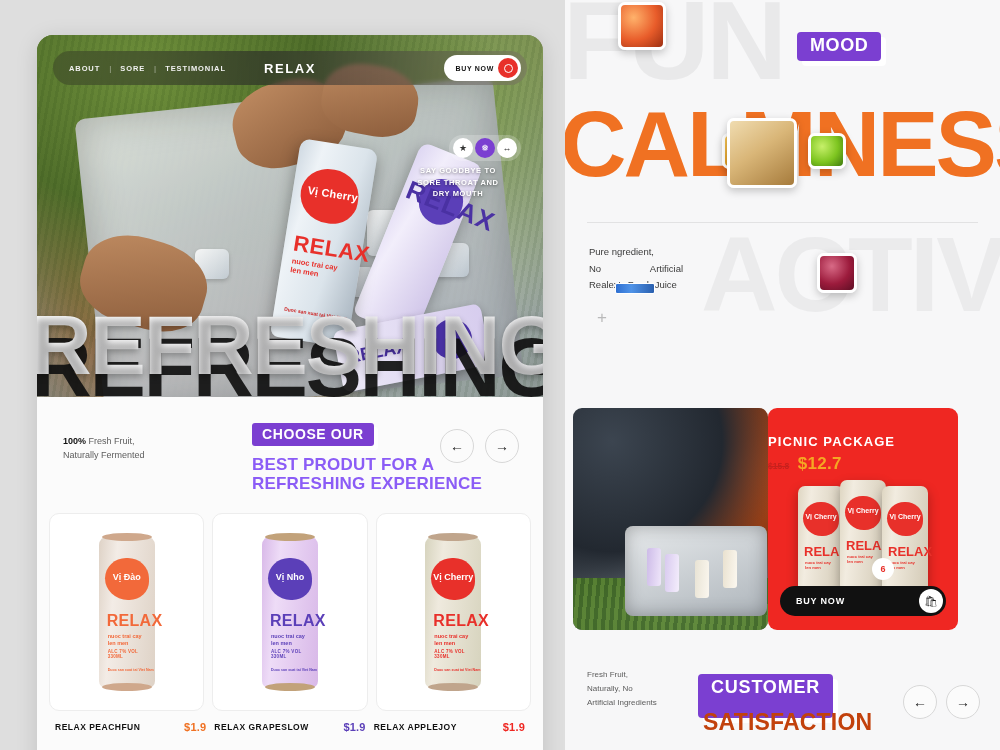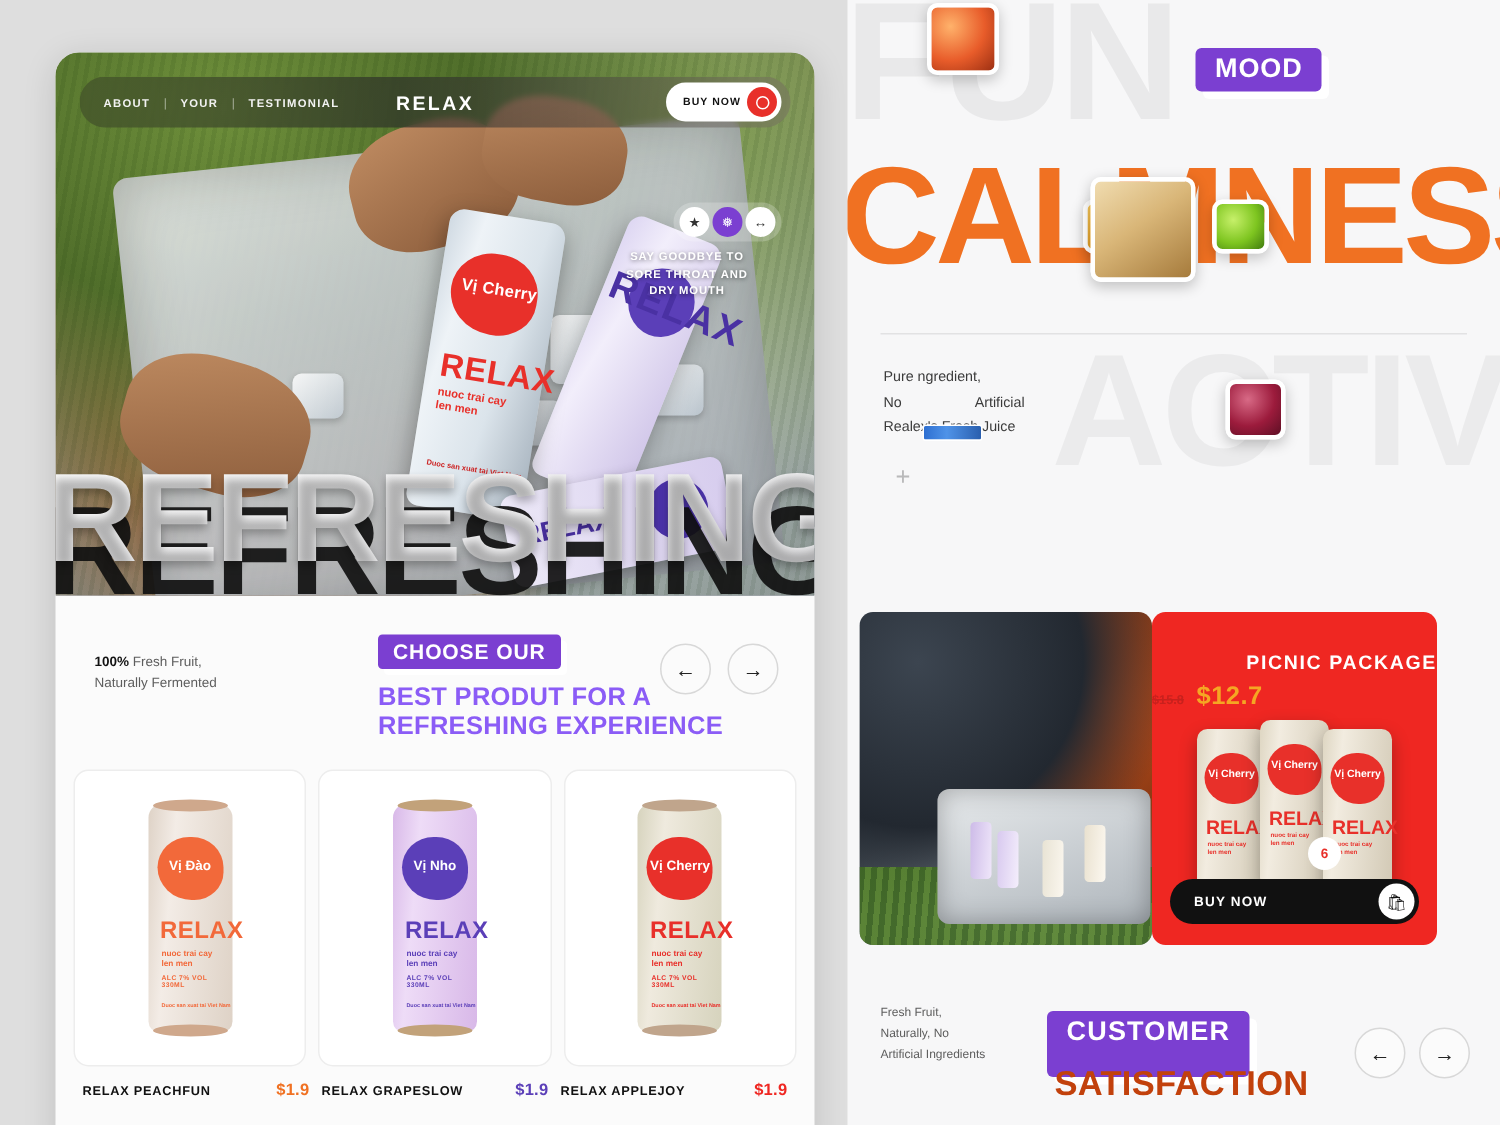--- a/index.html
+++ b/index.html
@@ -304,21 +304,21 @@
     background:repeating-linear-gradient(95deg,#3f6b20 0 4px,#5b8a2e 4px 8px); opacity:.85;}
   .qcooler{ position:absolute; left:52px; top:118px; width:142px; height:90px;
     background:linear-gradient(160deg,#e7eaec,#aeb5bb); border-radius:8px;
     box-shadow:inset 0 0 18px rgba(0,0,0,.3);}
   .qcan{ position:absolute; width:14px; height:38px; border-radius:3px; }
 
   #card-picnic {
     left:203px; top:408px; width:190px; height:222px; background:#ef2722;
   }
   #card-picnic .ptitle {
-    position:absolute; left:0; right:0; top:26px; text-align:right;
+    position:absolute; left:0; right:0; top:26px; text-align:left;
     color:#fff; font-size:13px; font-weight:800; letter-spacing:1.1px;
   }
   .priceline { position:absolute; left:0; right:13px; top:46px; text-align:left; }
   .oldprice { color:#c8211d; font-size:8.5px; font-weight:800; text-decoration:line-through; margin-right:4px; }
   .newprice { color:#f5a623; font-size:17px; font-weight:800; letter-spacing:.3px; }
   .pcan {
     position:absolute; width:46px; height:110px; border-radius:7px 7px 5px 5px;
     background:linear-gradient(95deg,#ded6c2 0%,#f2ece0 25%,#d2c9b5 100%);
     box-shadow:0 5px 12px rgba(0,0,0,.3);
   }
@@ -392,21 +392,21 @@
 
       <div class="hcan hcan-flat">
         <div class="fb"></div>
         <div class="ft">RELAX</div>
       </div>
 
       <div class="hero-topbar">
         <div class="navlinks">
           <a href="#">ABOUT</a>
           <span class="navsep">|</span>
-          <a href="#">YOUR</a>
+          <a href="#">SORE</a>
           <span class="navsep">|</span>
           <a href="#">TESTIMONIAL</a>
         </div>
         <div class="brand">RELAX</div>
         <div class="buybtn">
           <span>BUY NOW</span>
           <div class="buy-dot">
               <i></i>
             </div>
         </div>

